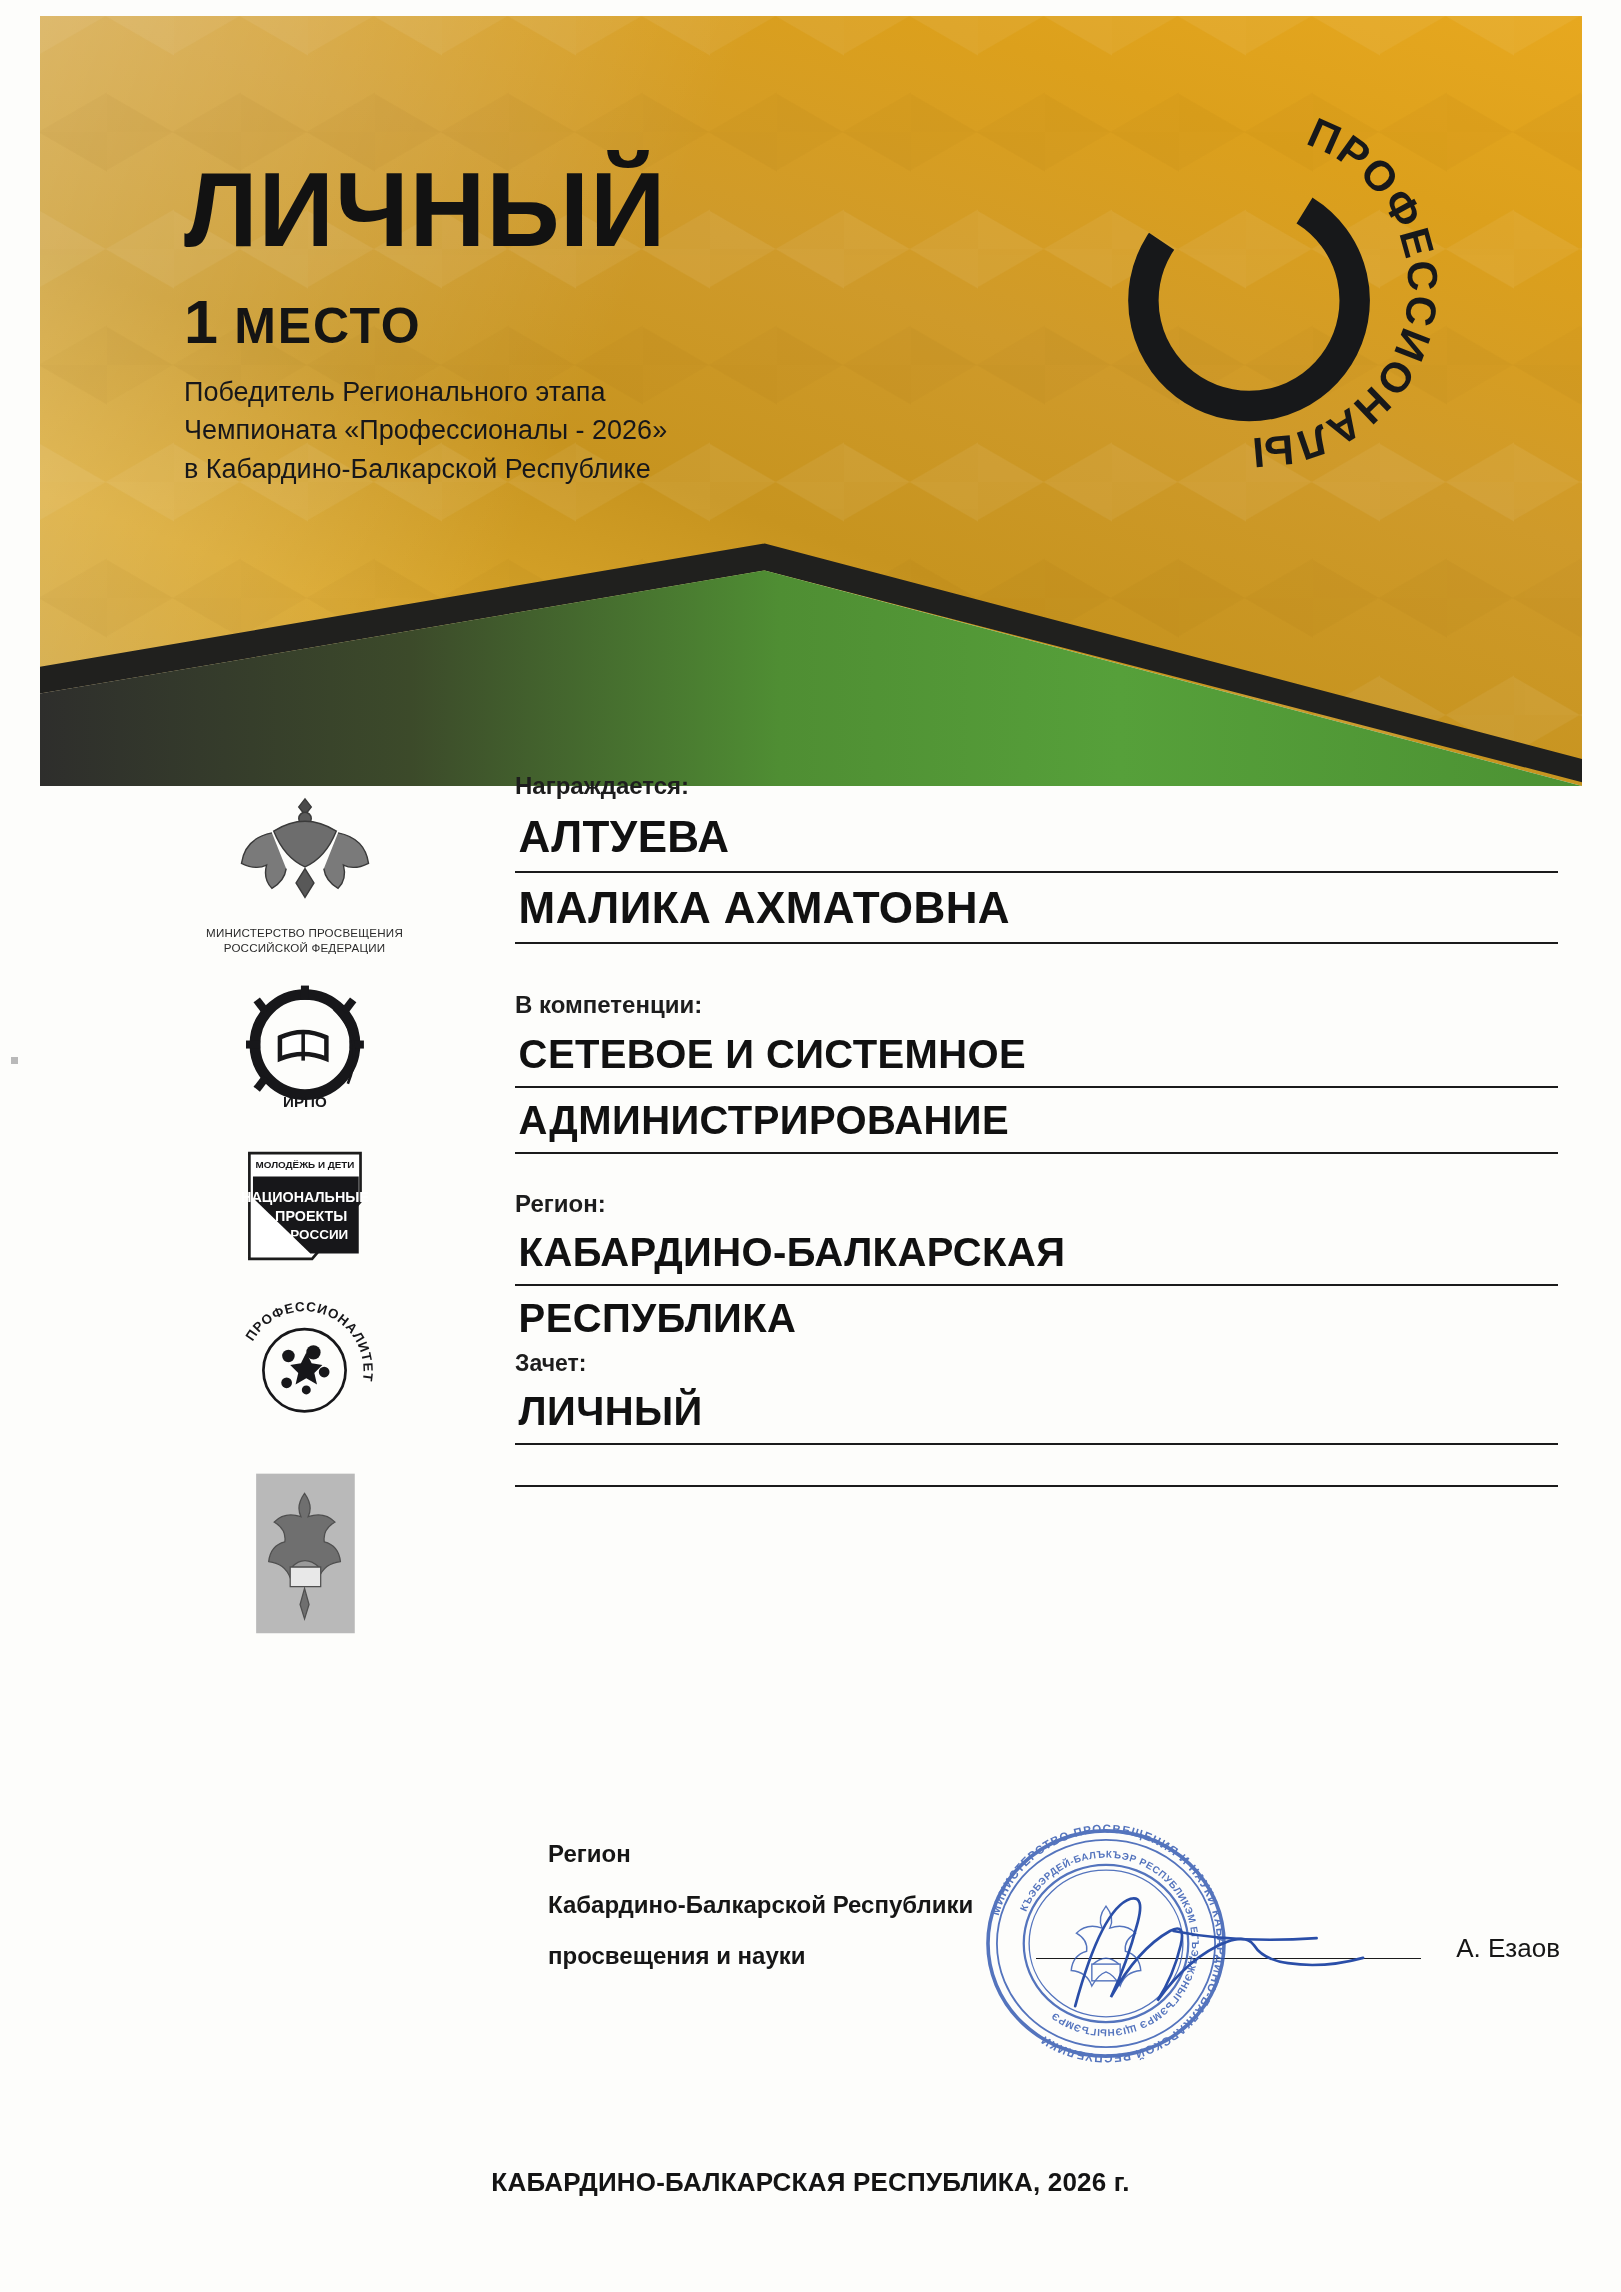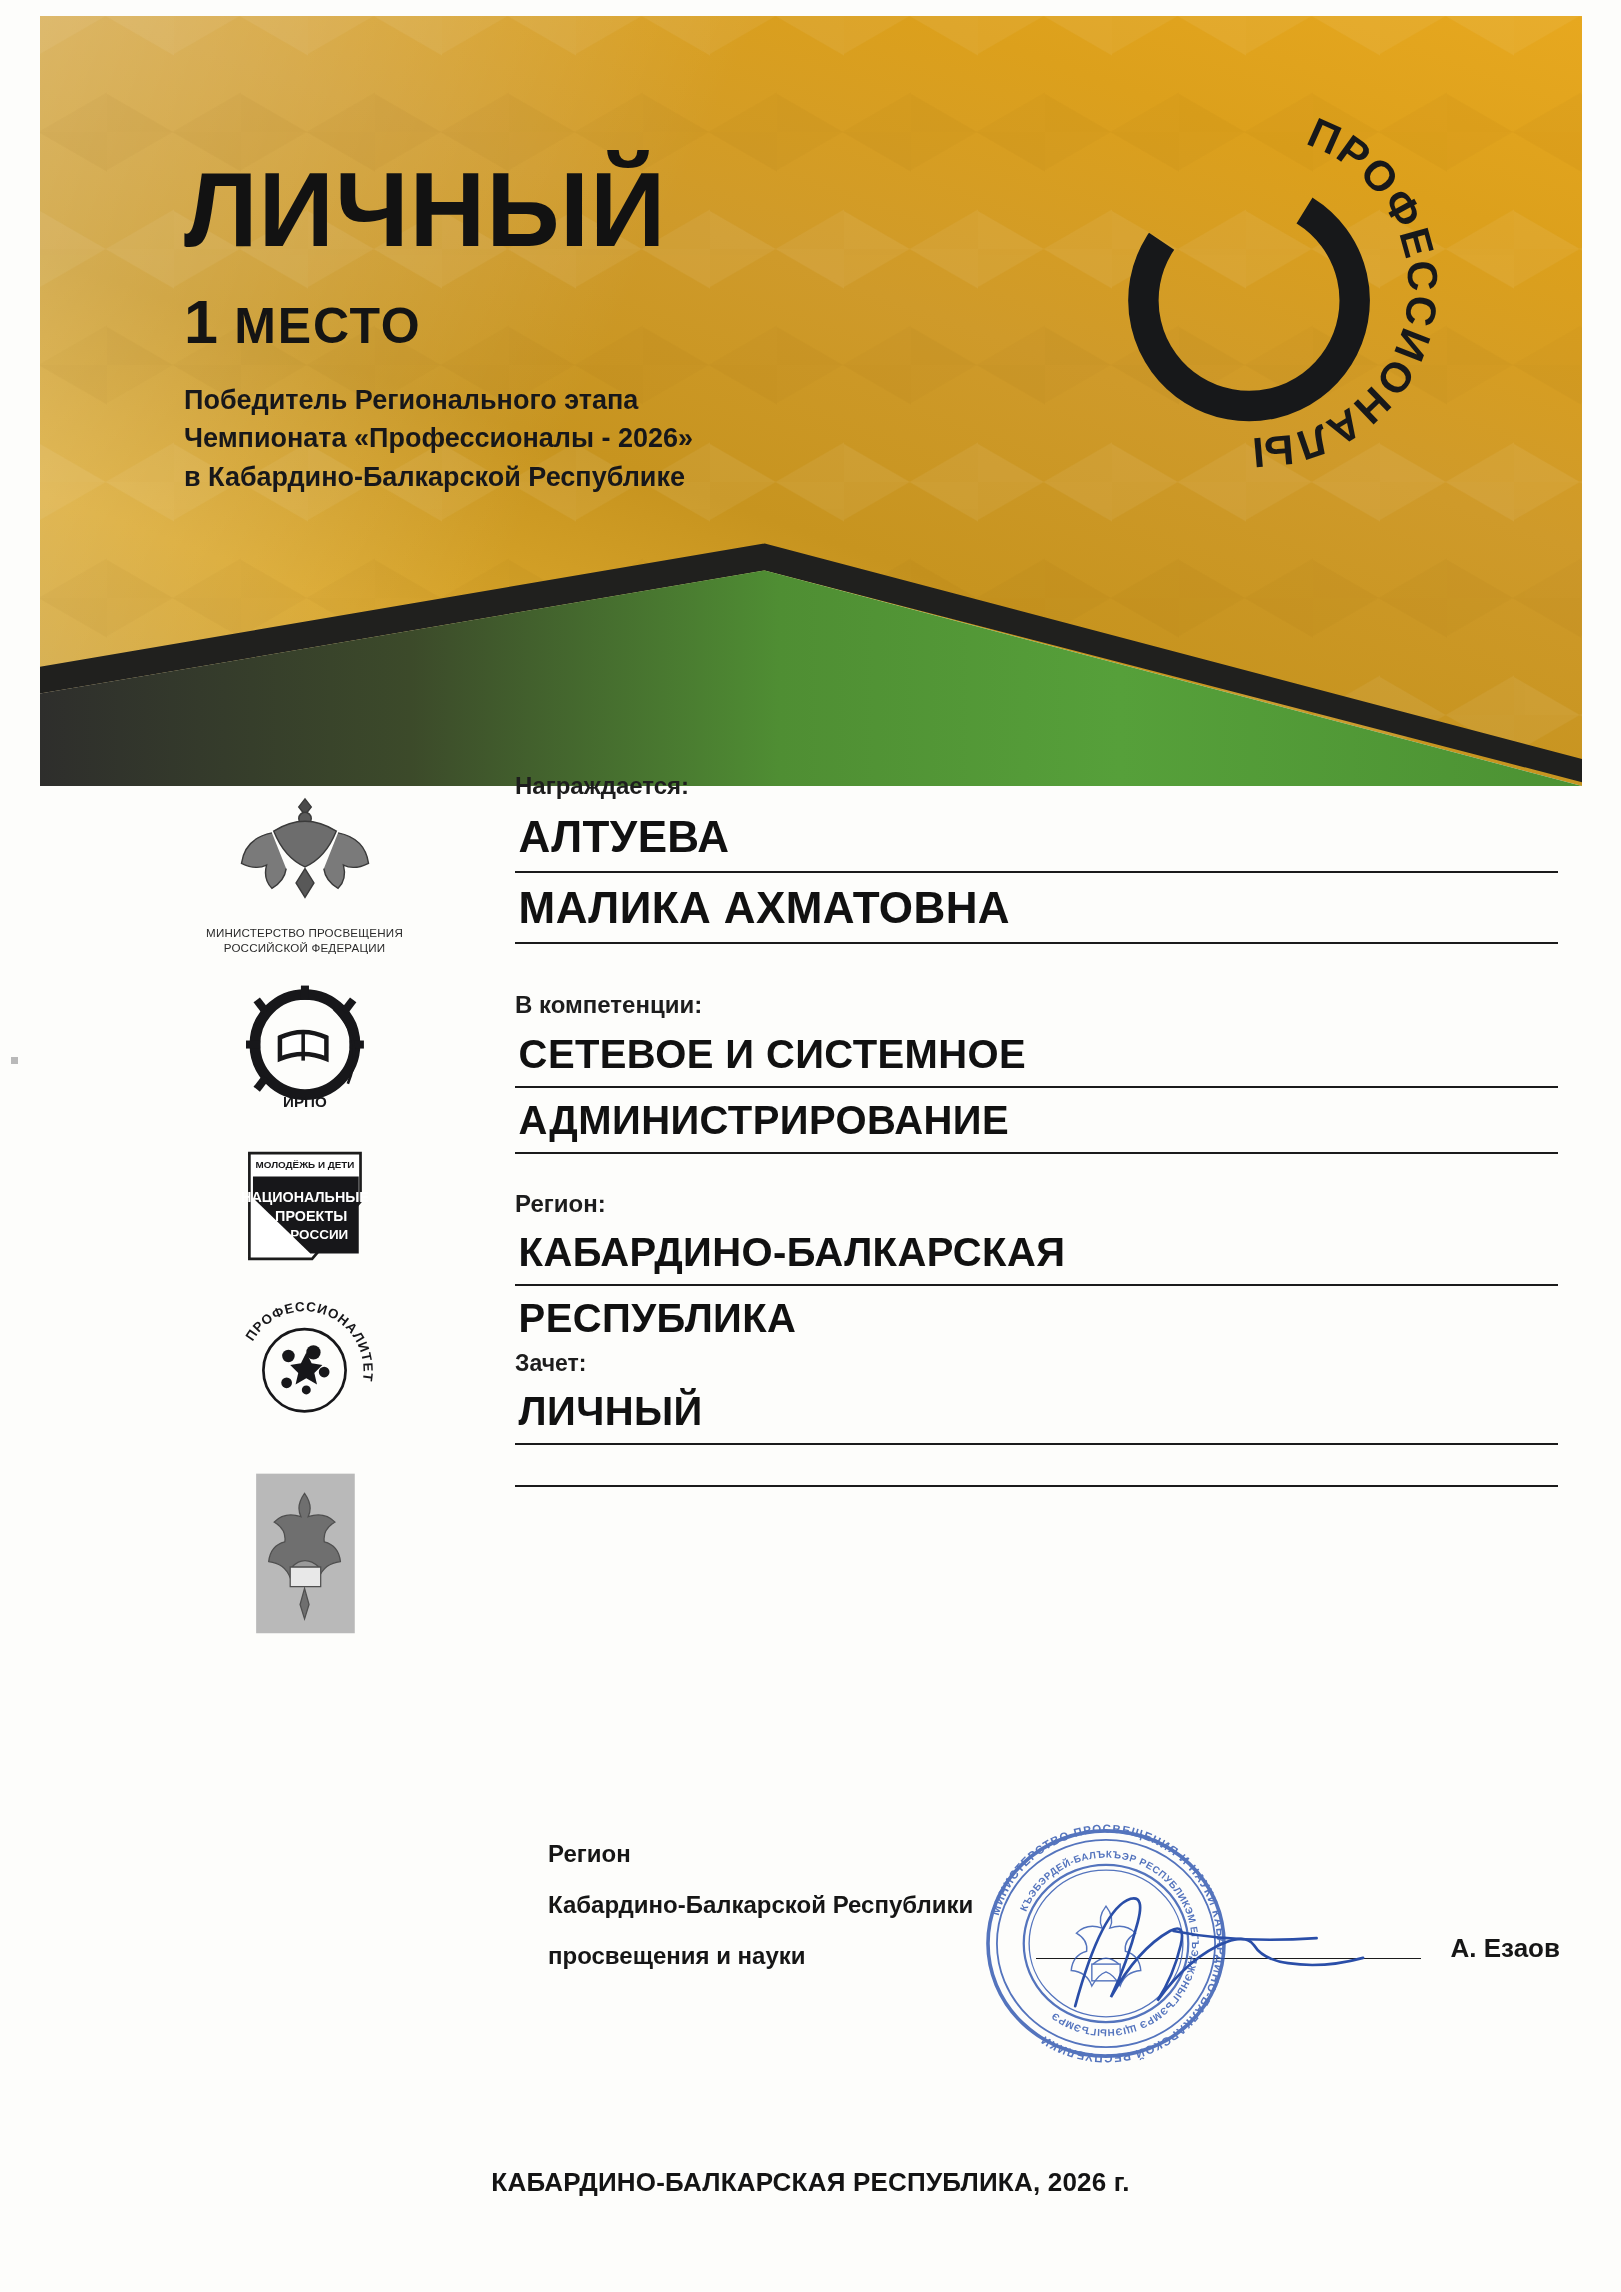--- a/index.html
+++ b/index.html
@@ -94,25 +94,25 @@
   .place-line {
     margin-top: 25px;
     font-size: 56px;
     font-weight: 700;
     color: #141414;
     letter-spacing: 0.4px;
   }
   .place-line .place-num { font-size: 61px; }
   .place-line .place-word { font-size: 50px; letter-spacing: 1.8px; }
   .subtitle {
-    margin-top: 24px;
+    margin-top: 16px;
     font-size: 27px;
     line-height: 1.42;
     color: #17171a;
-    font-weight: 700;
+    font-weight: 400;
   }
 
   
   .prof-logo {
     position: absolute;
     left: 1070px;
     top: 99px;
     width: 376px;
     height: 376px;
   }
@@ -182,21 +182,21 @@
     right: 139px;
     top: 118px;
     width: 385px;
     border-bottom: 1.8px solid #1b1b1b;
   }
   .sign-name {
     position: absolute;
     right: 0;
     top: 93px;
     font-size: 26px;
-    font-weight: 700;
+    font-weight: 400;
     color: #161616;
   }
 
   
   .scribble {
     position: absolute;
     left: 1066px;
     top: 1872px;
     width: 376px;
     height: 152px;

